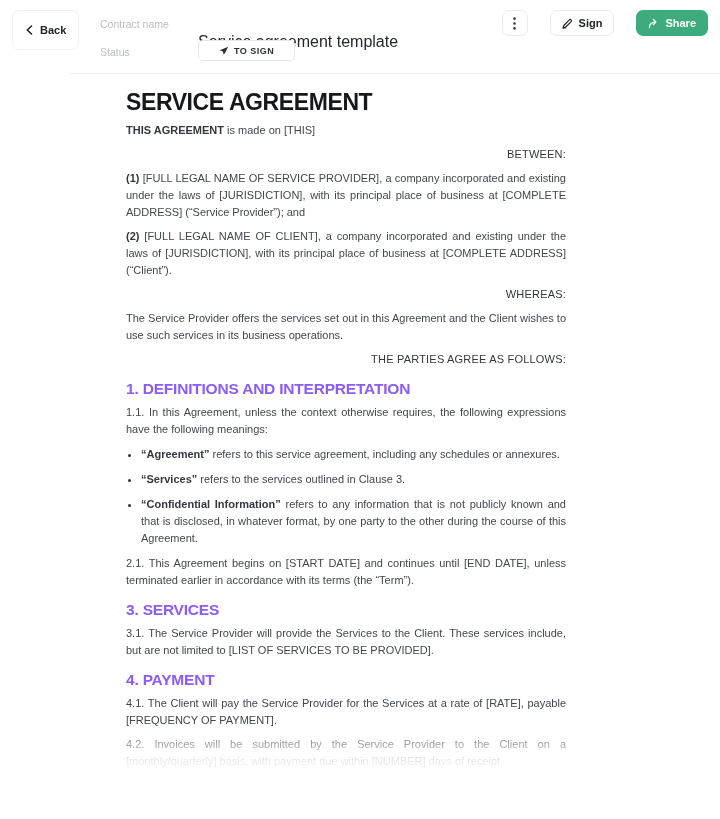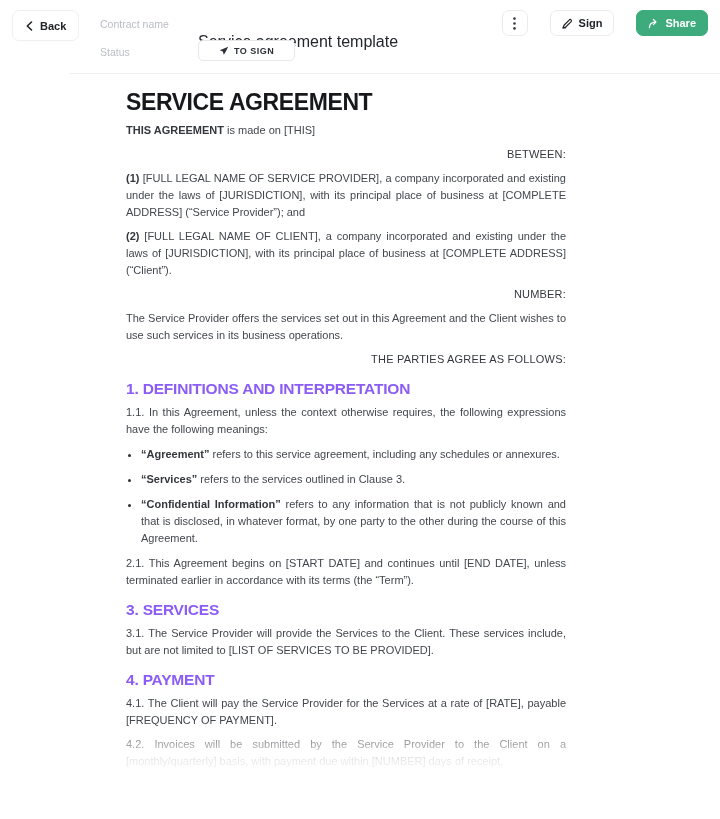--- a/index.html
+++ b/index.html
@@ -7,21 +7,21 @@
   body {
     width: 720px; height: 819px; overflow: hidden;
     background: #ffffff;
     font-family: "Liberation Sans", sans-serif;
     -webkit-font-smoothing: antialiased;
   }
   
   header { position: relative; height: 74px; background: #fff; }
   .header-divider { position: absolute; left: 70px; right: 0; bottom: 0; height: 1px; background: #ededf0; }
   .back-btn {
-    position: absolute; left: 12px; top: 10px; height: 31px;
+    position: absolute; left: 12px; top: 10px; height: 40px;
     display: inline-flex; align-items: center; gap: 6px;
     background: #fff; border: 1px solid #eef0f2; border-radius: 7px;
     padding: 8px 12px; font-family: inherit; font-size: 11px; font-weight: 700; color: #212529;
     cursor: pointer;
   }
   .meta-label { position: absolute; font-size: 10.5px; color: #b9bec5; }
   .meta-label.cn { left: 100px; top: 18px; }
   .meta-label.st { left: 100px; top: 46px; }
   .contract-name { position: absolute; left: 198px; top: 33px; font-size: 16px; font-weight: 400; color: #24282d; cursor: text; }
   .status-badge {
@@ -134,21 +134,21 @@
       <h1>SERVICE AGREEMENT</h1>
 
       <p><strong>THIS AGREEMENT</strong><span> is made on [THIS]</span></p>
 
       <p class="label">BETWEEN:</p>
 
       <p><strong>(1)</strong><span> [FULL LEGAL NAME OF SERVICE PROVIDER], a company incorporated and existing under the laws of [JURISDICTION], with its principal place of business at [COMPLETE ADDRESS] (“Service Provider”); and</span></p>
 
       <p><strong>(2)</strong><span> [FULL LEGAL NAME OF CLIENT], a company incorporated and existing under the laws of [JURISDICTION], with its principal place of business at [COMPLETE ADDRESS] (“Client”).</span></p>
 
-      <p class="label">NUMBER:</p>
+      <p class="label">WHEREAS:</p>
       <p>The Service Provider offers the services set out in this Agreement and the Client wishes to use such services in its business operations.</p>
 
       <p class="label">THE PARTIES AGREE AS FOLLOWS:</p>
 
       <div>
           <section>
             <h2>1. DEFINITIONS AND INTERPRETATION</h2>
             <p>1.1. In this Agreement, unless the context otherwise requires, the following expressions have the following meanings:</p>
             <ul>
               <li><strong>“Agreement”</strong> refers to this service agreement, including any schedules or annexures.</li>

